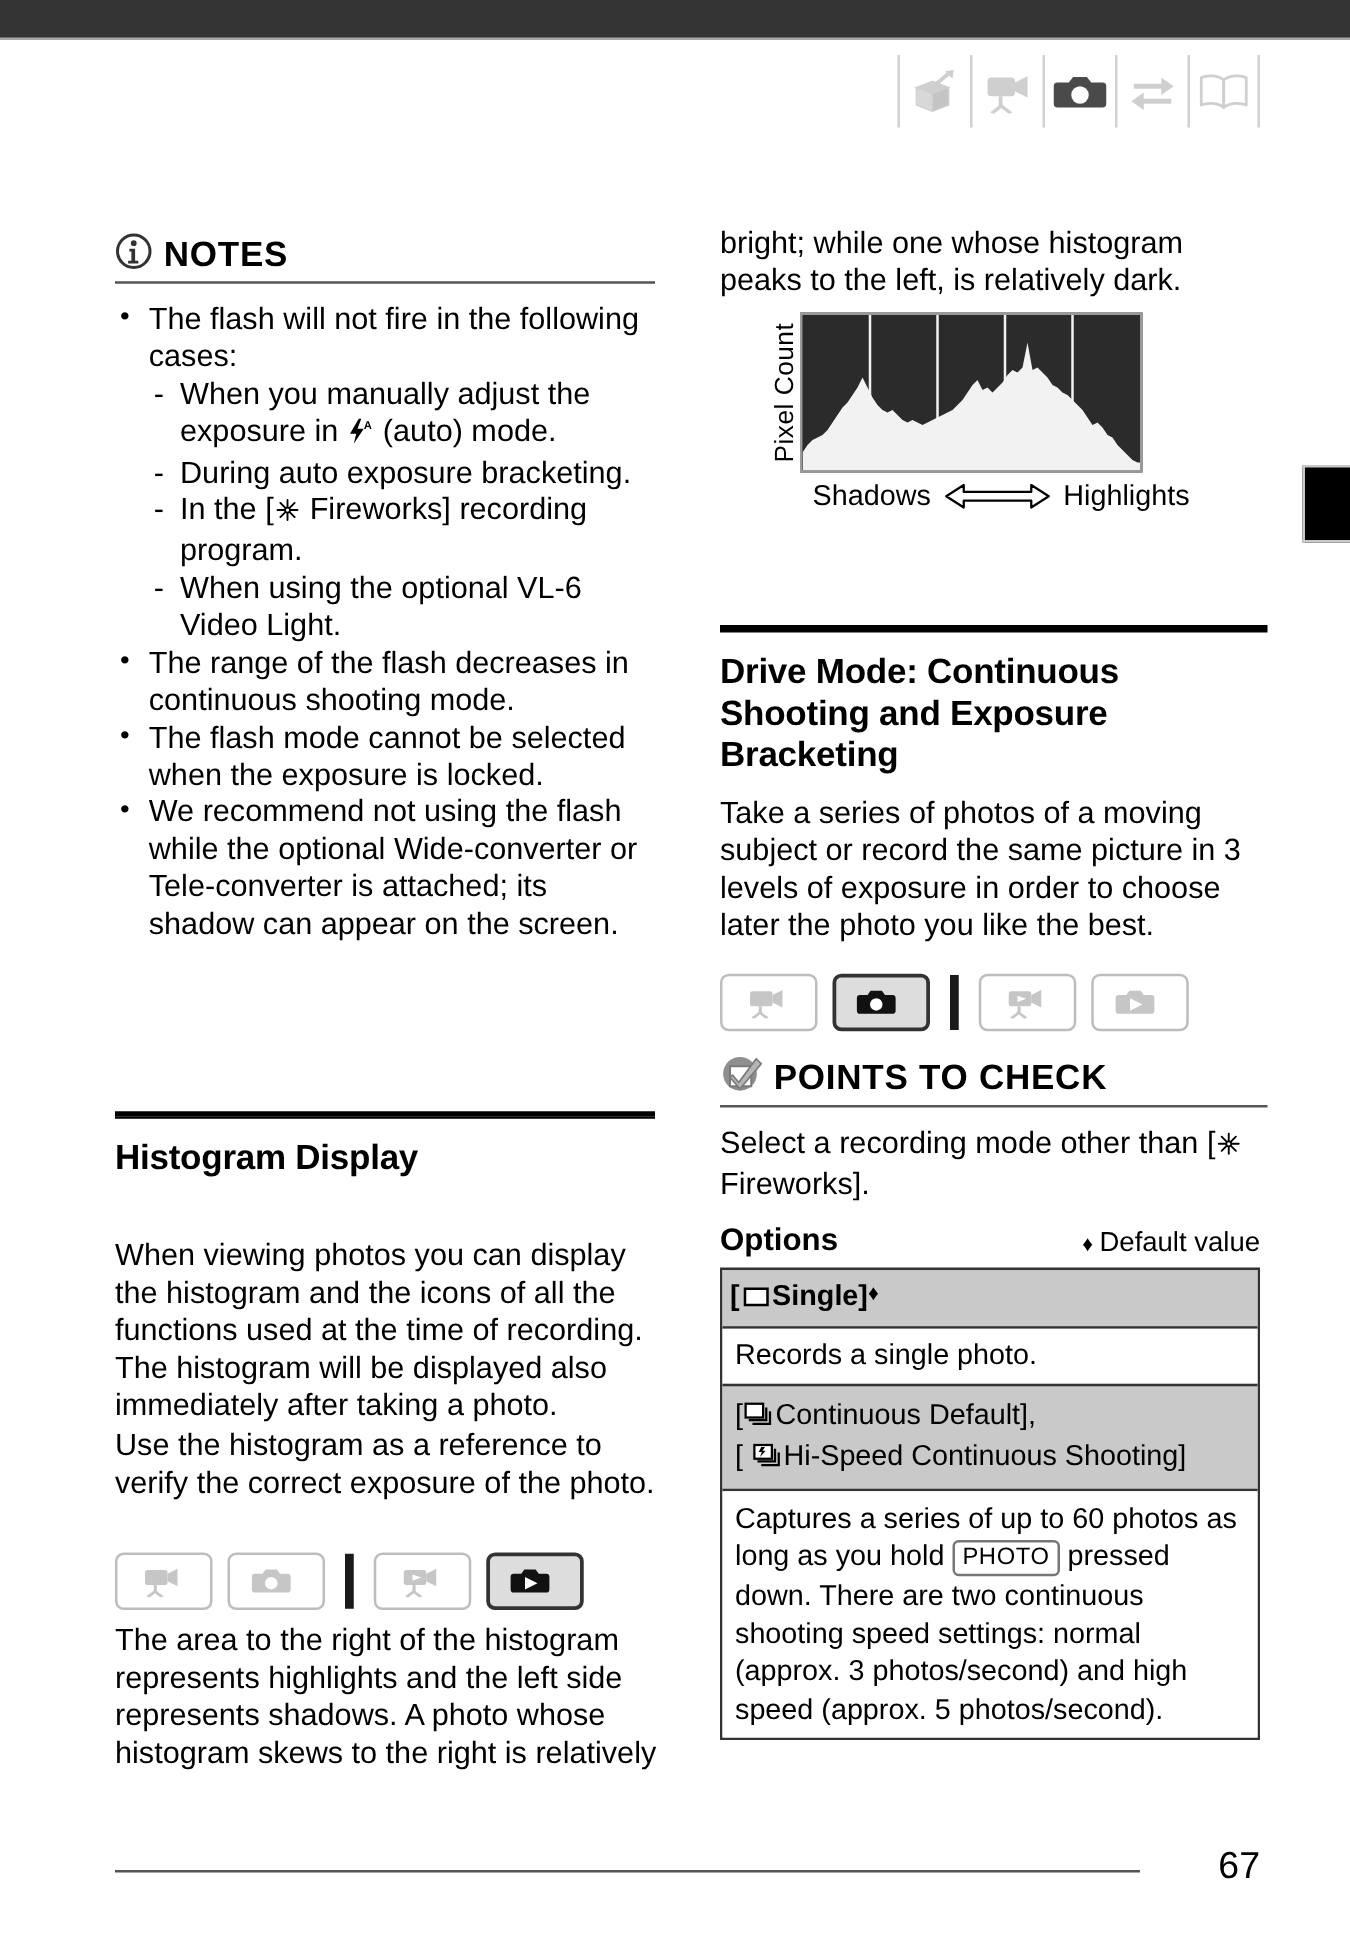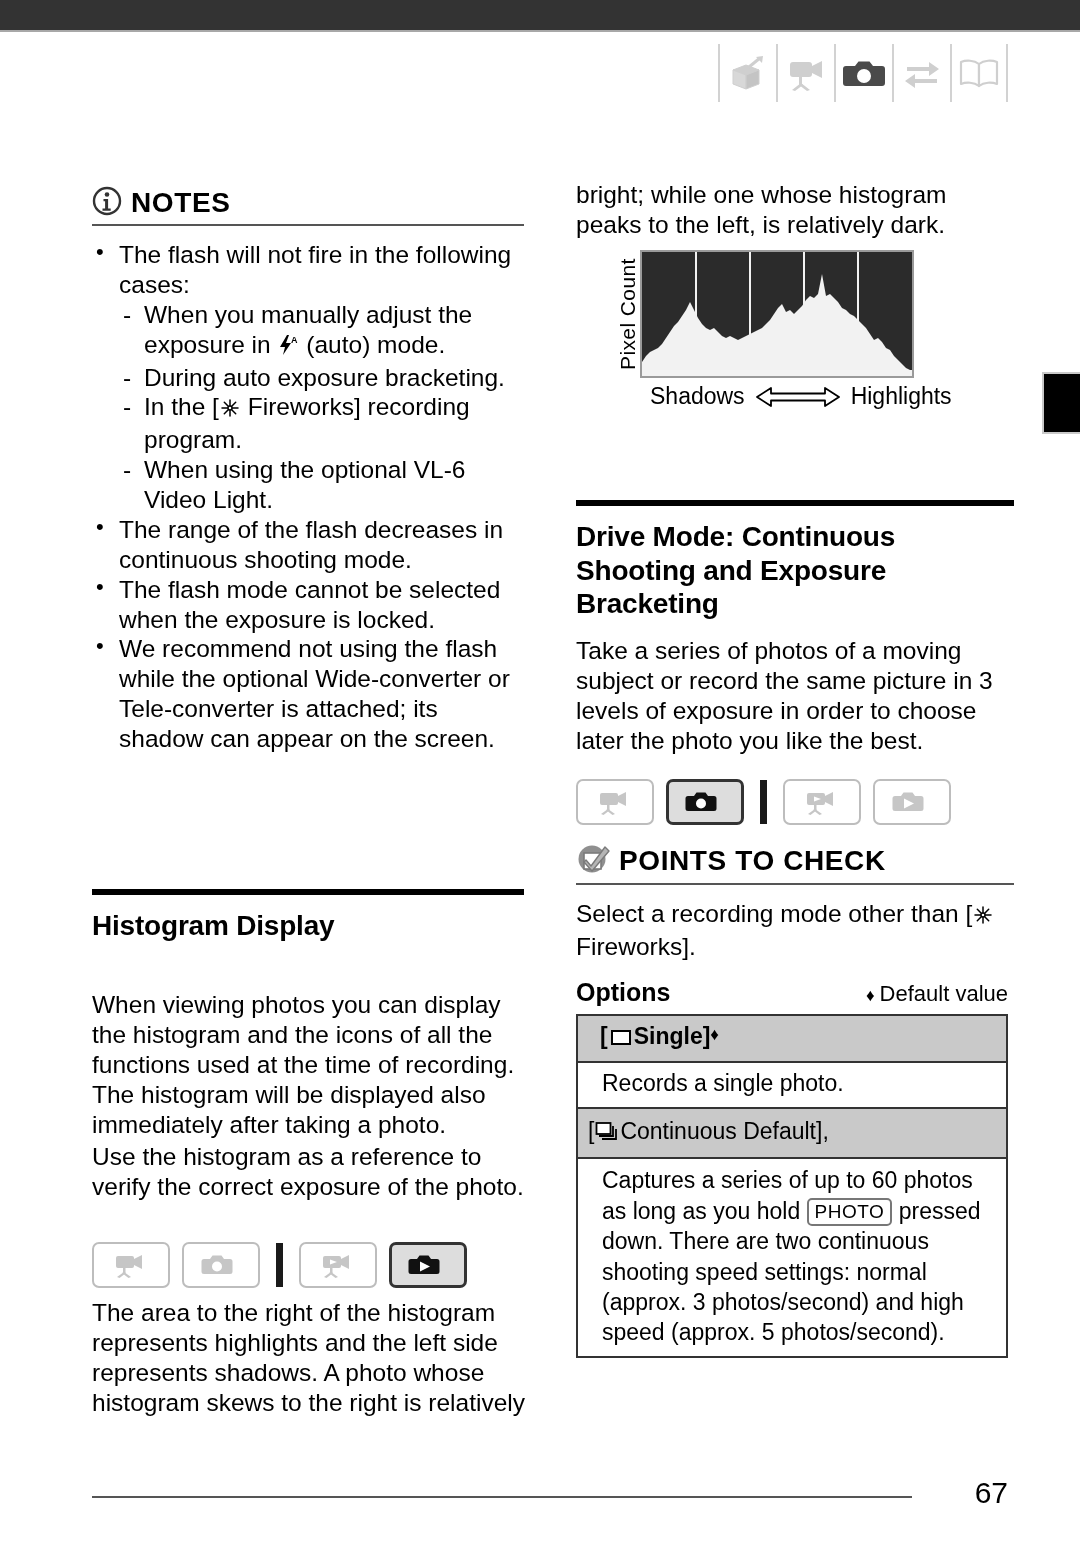--- a/index.html
+++ b/index.html
@@ -112,28 +112,28 @@
 
   
   .optrow{ display:flex; align-items:flex-end; justify-content:space-between; }
   .optlabel{ font-size:25px; font-weight:bold; }
   .defaultval{ font-size:22px; display:flex; align-items:baseline; gap:5px; }
   .defaultval .dia{ font-size:17px; }
 
   .opttable{ border:2px solid #333; margin-top:7px; }
   .opt-head{
     background:#c9c9c9; border-bottom:2px solid #333;
-    padding:7px 10px 8px 22px; font-size:23px; font-weight:bold;
+    padding:7px 10px 8px 6px; font-size:23px; font-weight:bold;
   }
   .opt-head2{
     background:#c9c9c9; border-top:2px solid #333; border-bottom:2px solid #333;
     padding:7px 10px 8px 10px; font-size:23px; line-height:1.32;
   }
   .opt-body{
-    background:#fff; padding:6px 10px 8px 24px; font-size:23px; line-height:1.30;
+    background:#fff; padding:6px 10px 8px 10px; font-size:23px; line-height:1.30;
   }
   .opt-body.tall{ line-height:1.32; }
 
   .kbd{
     display:inline-block; border:2px solid #777; border-radius:5px;
     padding:0px 6px 1px 6px; font-size:19px; line-height:1.25;
     vertical-align:1px; letter-spacing:0.5px;
   }
 
   .sup-dia{ font-size:17px; vertical-align:4px; }
@@ -433,20 +433,26 @@
             </svg></span><span>Single]</span><span class="sup-dia">♦</span></div>
 
       <div class="opt-body">Records a single photo.</div>
 
       <div class="opt-head2">
         <div><span>[</span><span class="icon-inline"><svg width="24" height="21" viewBox="0 0 24 21">
                 <rect x="1.5" y="2" width="14" height="11" fill="#fff" stroke="#000" stroke-width="1.8"></rect>
                 <path d="M18 5 v10 h-14" fill="none" stroke="#000" stroke-width="1.8"></path>
                 <path d="M21 8 v10 h-14" fill="none" stroke="#000" stroke-width="1.8"></path>
               </svg></span><span>Continuous Default],</span></div>
+        <div><span>[ </span><span class="icon-inline"><svg width="24" height="21" viewBox="0 0 24 21">
+                <rect x="1.5" y="2" width="14" height="11" fill="#fff" stroke="#000" stroke-width="1.8"></rect>
+                <path d="M7 3.5 l3 0 -2 3 2.5 0 -4.5 5 1.5 -4 -2.5 0 z" fill="#000"></path>
+                <path d="M18 5 v10 h-14" fill="none" stroke="#000" stroke-width="1.8"></path>
+                <path d="M21 8 v10 h-14" fill="none" stroke="#000" stroke-width="1.8"></path>
+              </svg></span><span>Hi-Speed Continuous Shooting]</span></div>
       </div>
 
       <div class="opt-body tall"><span>Captures a series of up to 60 photos as long as you hold </span><span class="kbd">PHOTO</span><span> pressed down. There are two continuous shooting speed settings: normal (approx. 3 photos/second) and high speed (approx. 5 photos/second).</span></div>
 
     </div>
   </div>
 </div>
 
 <div class="footline"></div>
 <div class="pagenum">67</div>

